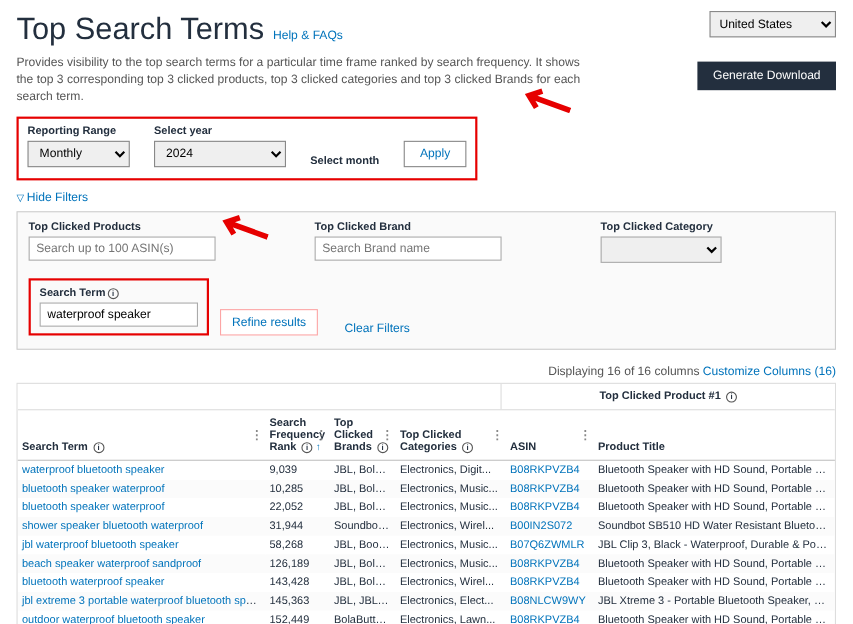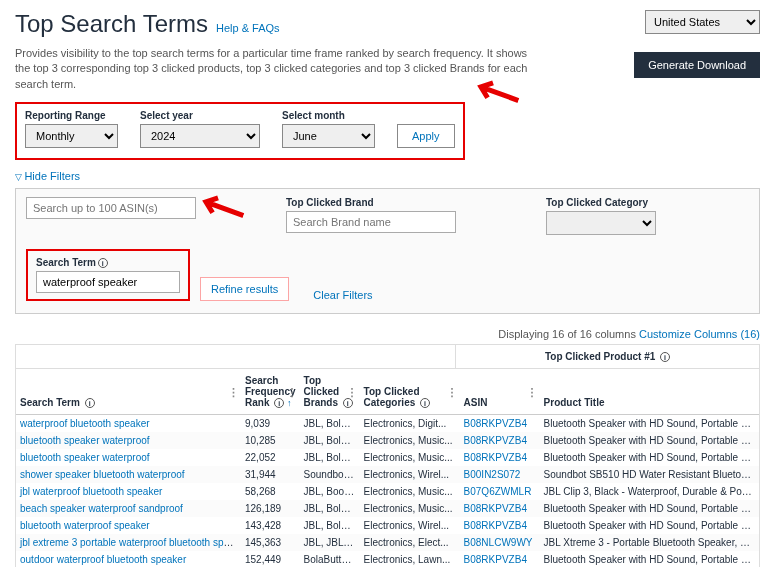--- a/index.html
+++ b/index.html
@@ -1,19 +1,19 @@
 <!DOCTYPE html>
 <html><head>
 <meta charset="utf-8">
 <style>
 * { box-sizing: border-box; margin: 0; padding: 0; }
 body { font-family: "Amazon Ember", Arial, sans-serif; font-size: 12px; color: #232f3e; background: #fff; padding: 10px 15px; width: 775px; }
 .header { display: flex; justify-content: space-between; align-items: flex-start; margin-bottom: 8px; }
 .title-row { display: flex; align-items: baseline; gap: 8px; }
-h1 { font-size: 24px; font-weight: 400; }
+h1 { font-size: 28px; font-weight: 400; }
 .help-link { color: #0073bb; font-size: 11px; }
 .subtitle { font-size: 11px; color: #555; max-width: 530px; line-height: 1.4; margin-bottom: 10px; }
 .country-select { width: 115px; padding: 4px; font-size: 11px; border: 1px solid #888; margin-left: 37px; }
 .red-box { border: 2px solid #e60000; padding: 6px 8px 10px; display: inline-block; }
 .filter-row { display: flex; gap: 22px; align-items: flex-end; }
 .filter-group { display: flex; flex-direction: column; gap: 3px; }
 .filter-group label { font-size: 10px; font-weight: 700; }
 .filter-group select, .filter-group input { padding: 4px 6px; font-size: 11px; border: 1px solid #888; }
 .w110 { width: 93px; } .w120 { width: 120px; }
 .apply-btn { background: #fff; border: 1px solid #888; padding: 5px 14px; font-size: 11px; color: #0073bb; cursor: pointer; }
@@ -76,40 +76,40 @@
     <div class="filter-group">
       <label>Reporting Range</label>
       <select class="w110"><option>Monthly</option></select>
     </div>
     <div class="filter-group">
       <label>Select year</label>
       <select class="w120"><option>2024</option></select>
     </div>
     <div class="filter-group">
       <label>Select month</label>
-      <select class="w110"><option>June</option></select>
     </div>
     <button class="apply-btn">Apply</button>
   </div>
 </div>
 
 <button class="gen-dl">Generate Download</button>
 
 <svg class="arrow arrow1" width="50" height="24" viewBox="0 0 50 24">
     <path d="M0 12 L38 12 M30 4 L40 12 L30 20" stroke="#e60000" stroke-width="5" fill="none"></path>
   </svg>
 <svg class="arrow arrow2" width="50" height="24" viewBox="0 0 50 24">
     <path d="M0 12 L38 12 M30 4 L40 12 L30 20" stroke="#e60000" stroke-width="5" fill="none"></path>
   </svg>
 
 <div><span class="hide-filters">Hide Filters</span></div>
 
 <div class="filters-box">
   <div class="filters-top">
     <div>
+      <label>Top Clicked Products</label>
       <input placeholder="Search up to 100 ASIN(s)" style="">
     </div>
     <div>
       <label>Top Clicked Brand</label>
       <input placeholder="Search Brand name" style="">
     </div>
     <div>
       <label>Top Clicked Category</label>
       <select style="width:110px"><option></option></select>
     </div>

